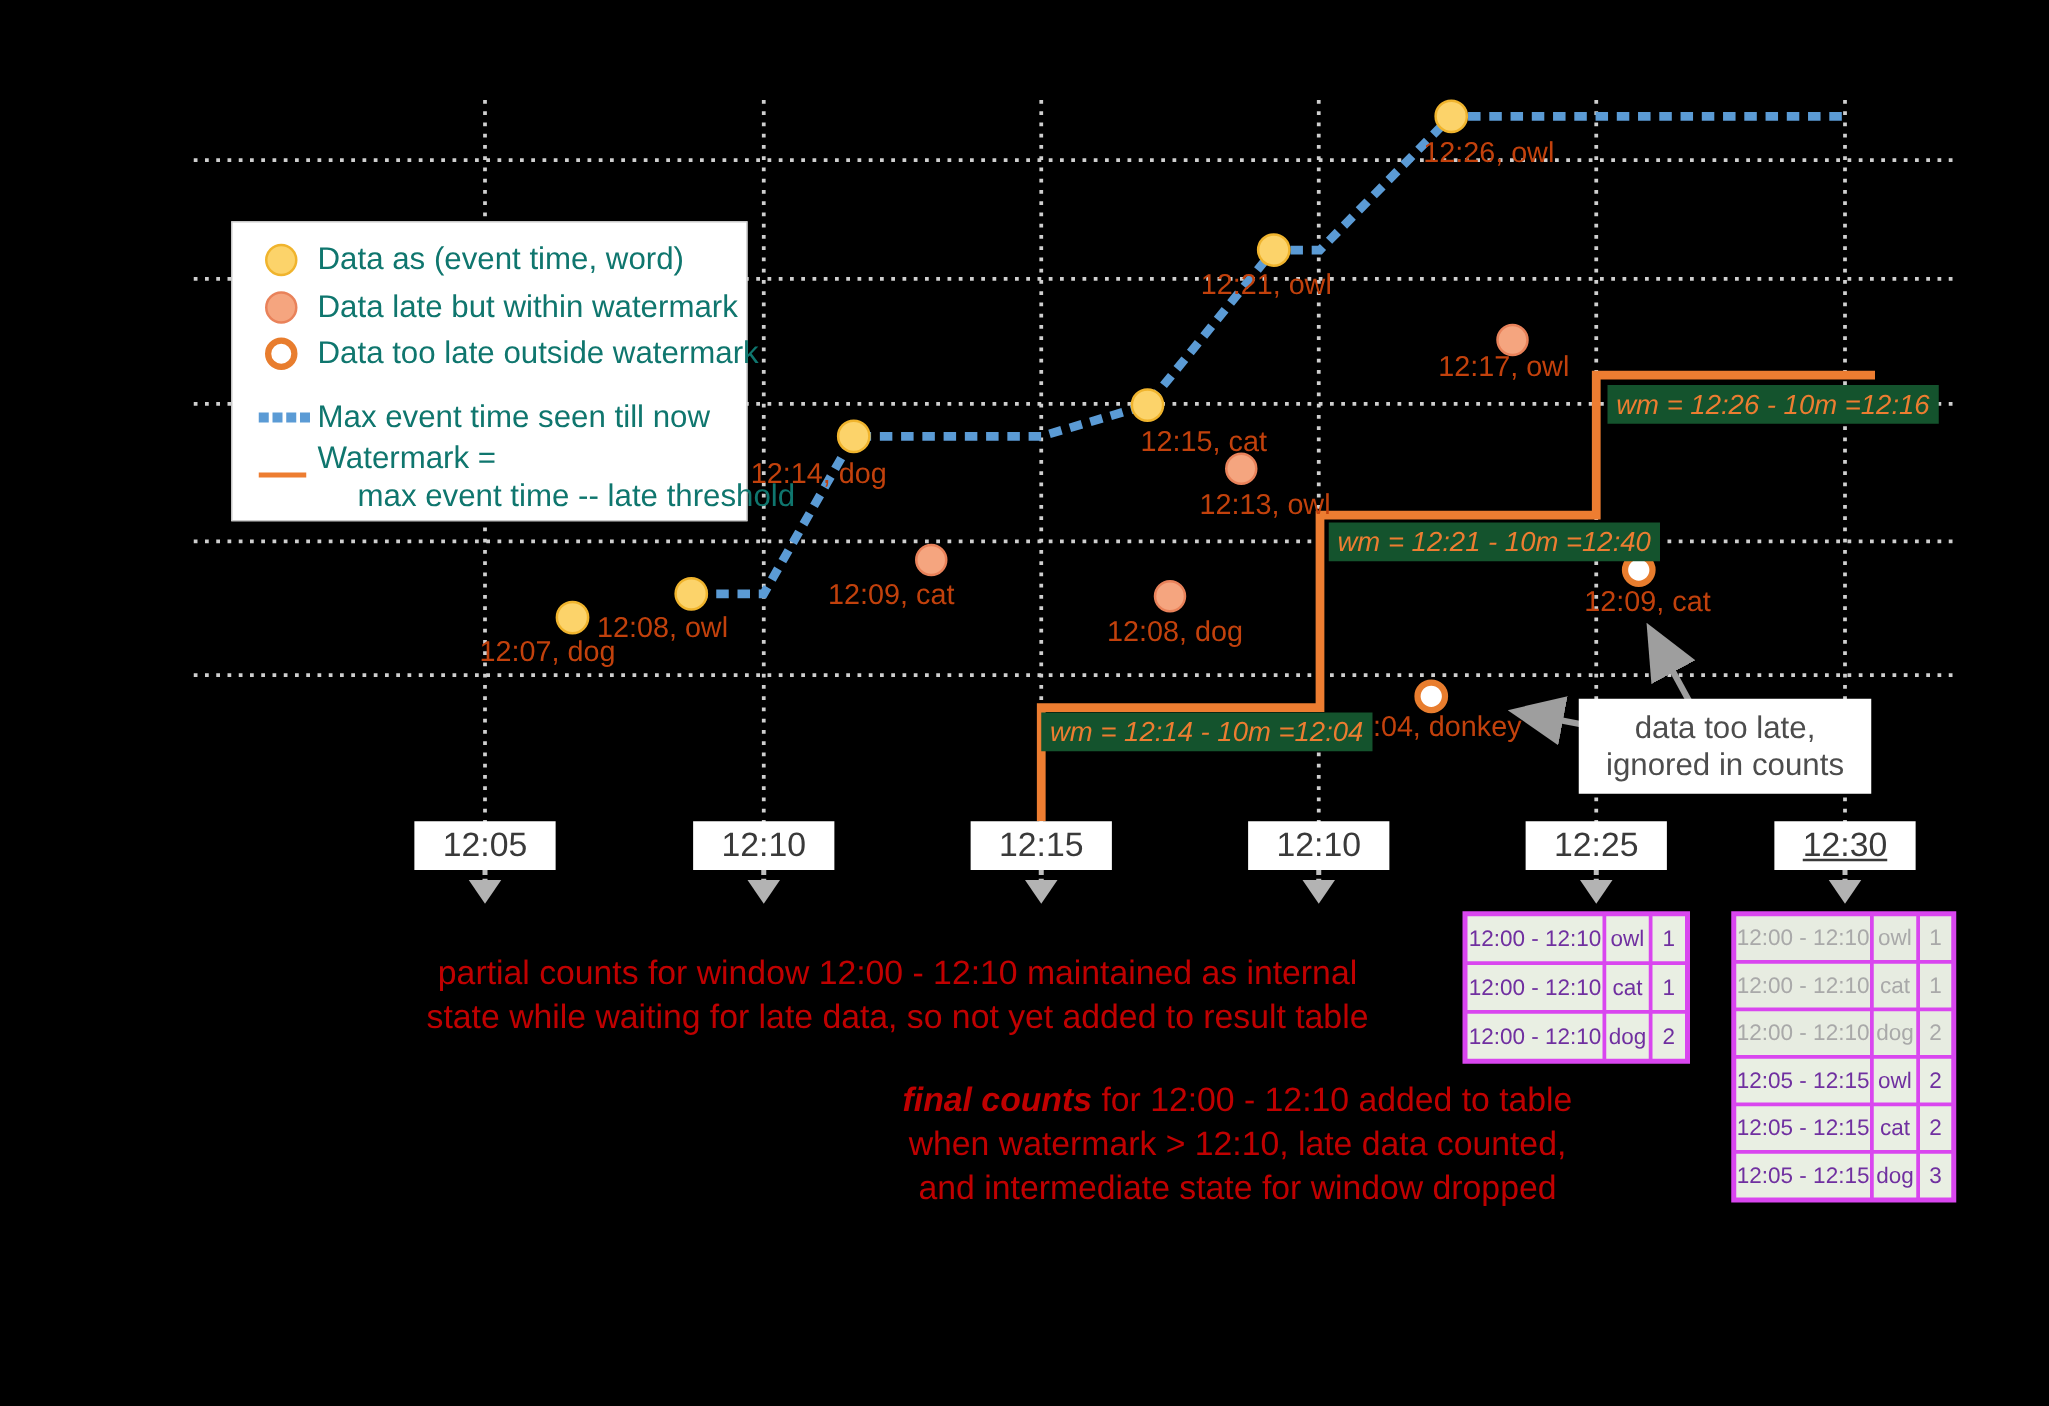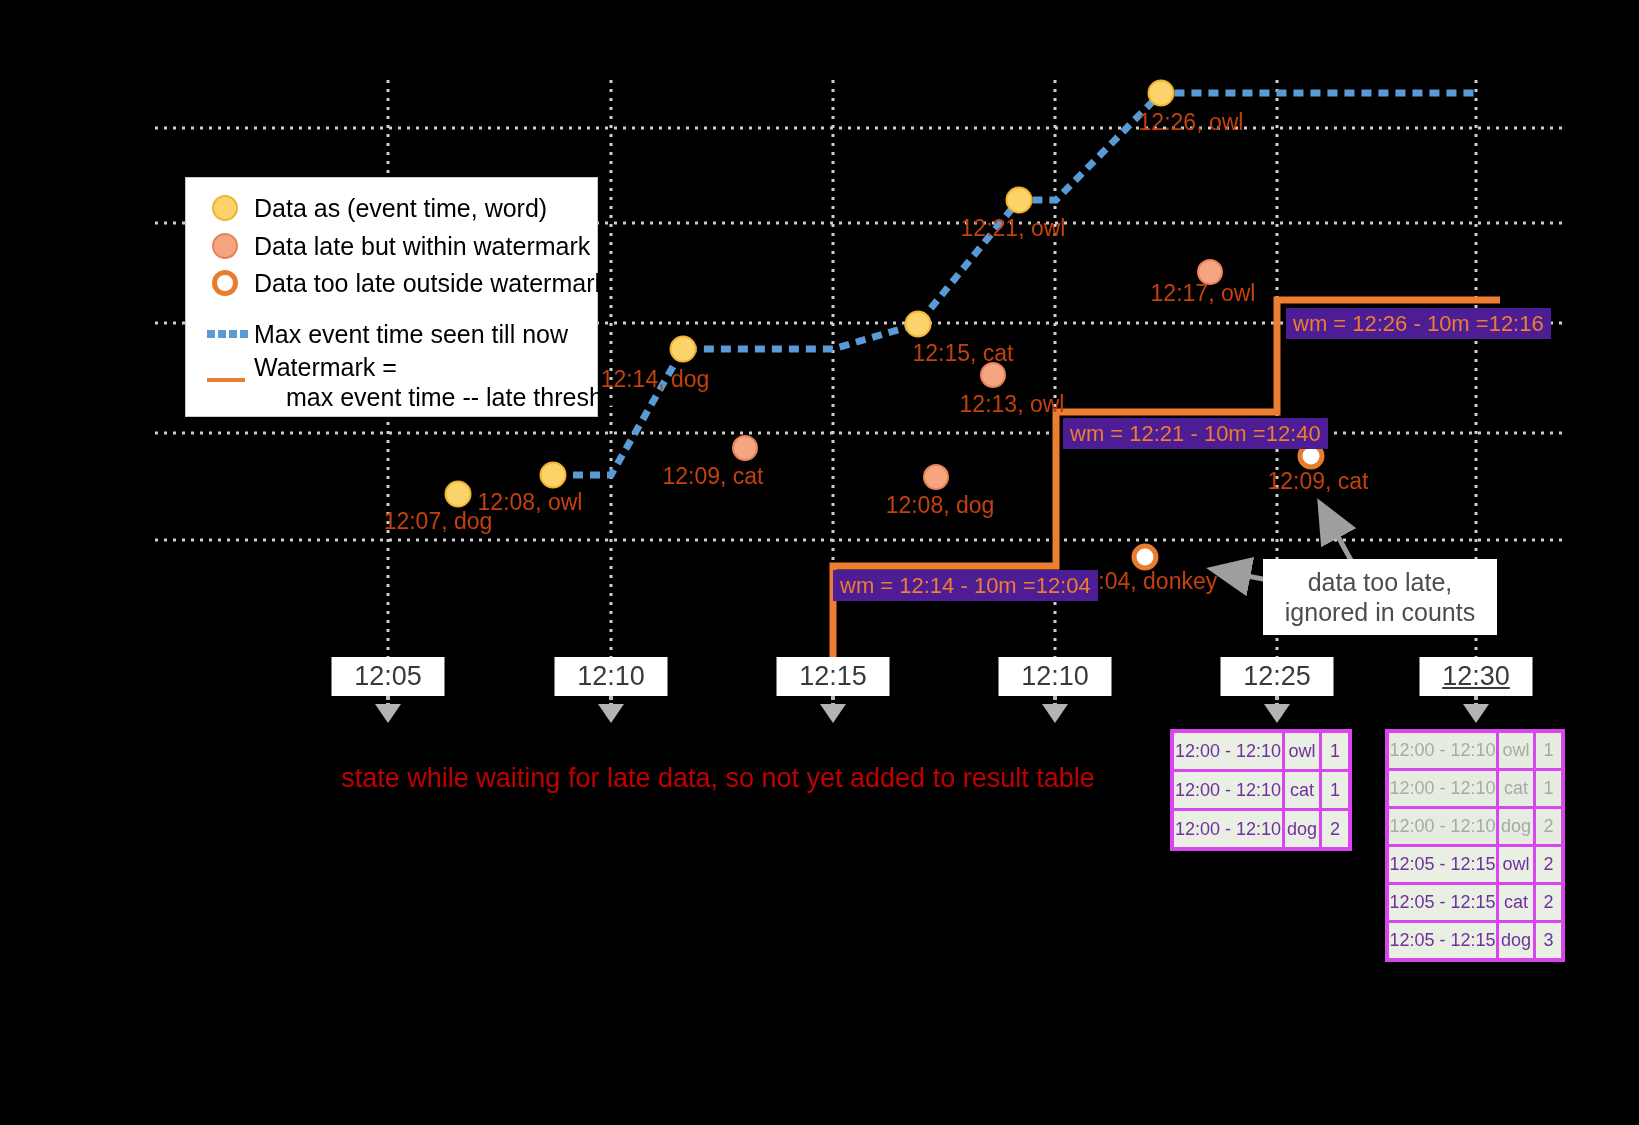--- a/index.html
+++ b/index.html
@@ -11,28 +11,28 @@
   .pt.on-time{width:27px;height:27px;background:#fcd36a;border:2.5px solid #f0b42d;}
   .pt.late{width:26px;height:26px;background:#f5a57f;border:2.5px solid #e9825a;}
   .pt.too-late{width:27px;height:27px;background:#fff;border:5.5px solid #e87d2e;}
   .pt-label{position:absolute;transform:translate(-50%,-50%);white-space:nowrap;
             font-size:23px;color:#c2410c;}
 
   .axis-box{position:absolute;width:113px;height:39px;background:#fff;color:#3a3a3a;
             font-size:27px;display:flex;align-items:center;justify-content:center;
             transform:translate(-50%,0);}
 
-  .wm-label{position:absolute;background:#4c1d95;color:#ed7d31;font-size:22px;
-            line-height:31px;padding:0 7px;white-space:nowrap;}
+  .wm-label{position:absolute;background:#14532d;color:#ed7d31;font-size:22px;
+            line-height:31px;padding:0 7px;white-space:nowrap;font-style:italic;}
 
   .legend{position:absolute;left:185px;top:177px;width:413px;height:240px;background:#fff;
           border:1px solid #c9c9c9;box-sizing:border-box;}
   .legend-marker{position:absolute;border-radius:50%;box-sizing:border-box;transform:translate(-50%,-50%);}
   .legend-text{position:absolute;transform:translateY(-50%);white-space:nowrap;
-               font-size:25px;color:#000000;}
+               font-size:25px;color:#0f766e;}
   .dash-sq{position:absolute;width:8px;height:8px;background:#5b9bd5;transform:translateY(-50%);}
   .wm-sample{position:absolute;width:38px;height:4px;background:#ed7d31;transform:translateY(-50%);}
 
   .note-red{position:absolute;transform:translateX(-50%);text-align:center;color:#c00000;
             font-size:27px;line-height:35px;white-space:nowrap;}
   .note-red .em{font-style:italic;font-weight:bold;}
 
   .too-late-box{position:absolute;left:1263px;top:559px;width:234px;height:76px;background:#fff;
                 color:#4d4d4d;font-size:25px;line-height:30px;text-align:center;
                 display:flex;flex-direction:column;justify-content:center;}
@@ -133,23 +133,29 @@
       <div class="dash-sq" style="left: 32px; top: 156px;"></div>
       <div class="dash-sq" style="left: 43px; top: 156px;"></div>
       <div class="dash-sq" style="left: 54px; top: 156px;"></div>
       <div class="legend-text" style="left: 68px; top: 156px;">Max event time seen till now</div>
       <div class="wm-sample" style="left: 21px; top: 202px;"></div>
       <div class="legend-text" style="left: 68px; top: 189px;">Watermark =</div>
       <div class="legend-text" style="left: 100px; top: 219px;">max event time -- late threshold</div>
     </div>
 
   <div class="note-red" style="left:718px;top:761px;">
+    <div>partial counts for window 12:00 - 12:10 maintained as internal</div>
     <div>state while waiting for late data, so not yet added  to result table</div>
   </div>
 
+  <div class="note-red" style="left:990px;top:863px;">
+    <div><span class="em">final counts</span><span> for 12:00 - 12:10 added to table</span></div>
+    <div>when watermark &gt; 12:10, late data counted,</div>
+    <div>and intermediate state for window dropped</div>
+  </div>
 
   <div class="too-late-box">
     <div>data too late,</div>
     <div>ignored in counts</div>
   </div>
 
   <div class="gtable" id="table1">
       <div class="cell">12:00 - 12:10</div>
       <div class="cell">owl</div>
       <div class="cell">1</div>

